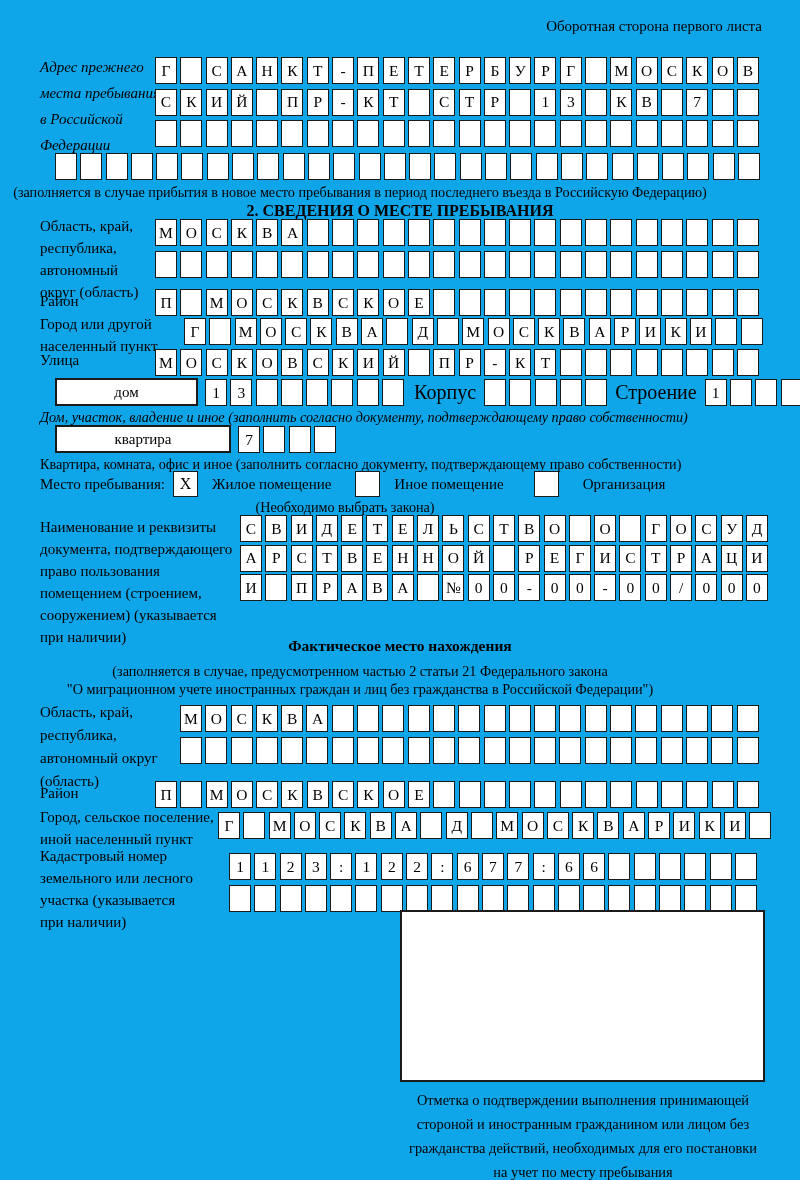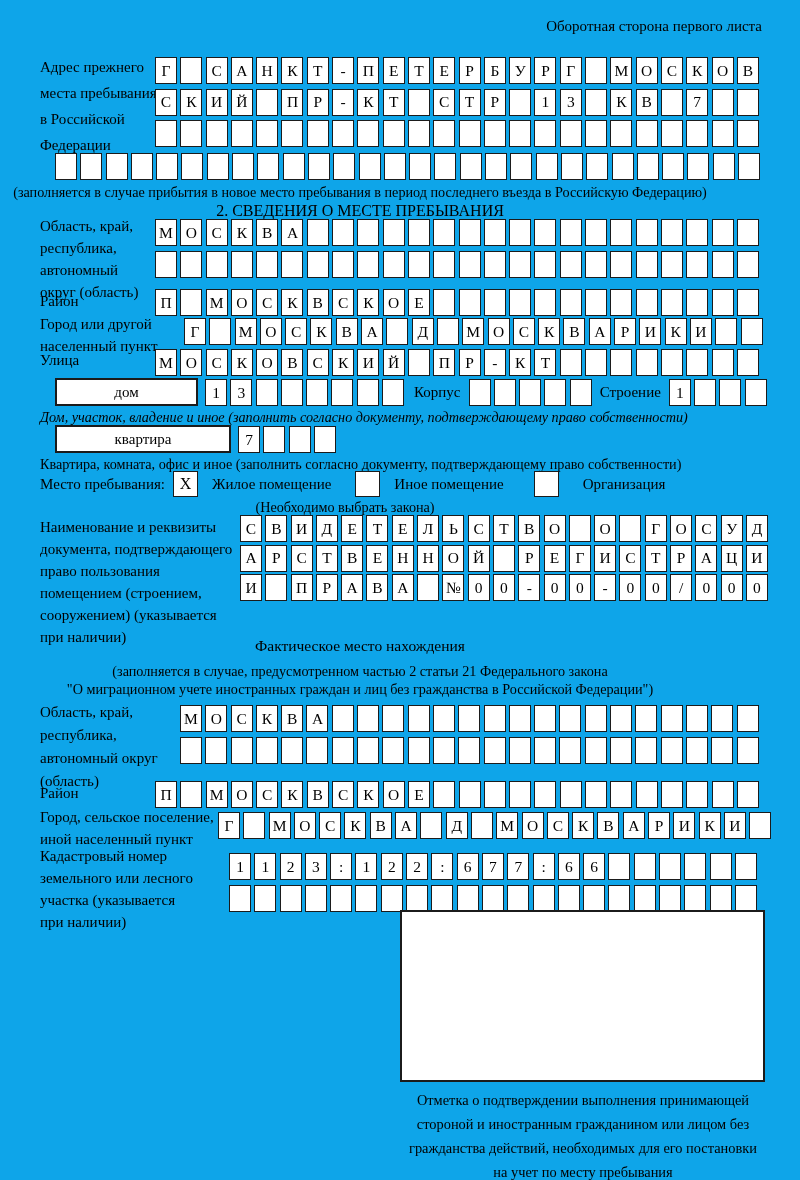--- a/index.html
+++ b/index.html
@@ -2,34 +2,34 @@
 <html><head>
 <meta charset="utf-8">
 <style>
   html,body{margin:0;padding:0;background:#fff;}
   body{width:800px;height:1180px;overflow:hidden;
        font-family:"Liberation Serif","DejaVu Serif",serif;color:#000;}
   .page{position:relative;width:800px;height:1180px;background:#0ea5e9;}
   .abs{position:absolute;}
   .corner{font-size:15px;}
   .lbl{font-size:15px;white-space:nowrap;}
-  .lh26 div{line-height:26px;} .lh22 div{line-height:22px;} .lh23 div{line-height:23px;}
+  .lh26 div{line-height:26px;font-style:italic;} .lh22 div{line-height:22px;} .lh23 div{line-height:23px;}
   .cells{display:flex;gap:3.3px;}
   .cell{flex:0 0 auto;width:22px;height:27px;box-sizing:border-box;border:1.8px solid #1b1b1b;
         display:flex;align-items:center;justify-content:center;font-size:15.5px;line-height:1;background:#fff;}
   .vrows{display:flex;flex-direction:column;gap:4.5px;}
   .vrows2{display:flex;flex-direction:column;gap:2.5px;}
   .note{font-size:14.2px;}
   .center{text-align:center;width:720px;left:0;}
-  .bold{font-weight:normal;}
+  .bold{font-weight:bold;padding-left:40px;}
   .h2{font-size:16px;}
   .h3{font-size:15.5px;}
   .labelbox{box-sizing:border-box;border:2px solid #1b1b1b;height:28px;display:flex;
             align-items:center;justify-content:center;font-size:15px;background:#fff;}
-  .inlineword{font-size:15px;align-self:center;white-space:nowrap;}
+  .inlineword{font-size:20px;align-self:center;white-space:nowrap;}
   .hrow{display:flex;align-items:flex-end;}
   .chk{flex:0 0 auto;width:25px;height:26px;box-sizing:border-box;border:1.8px solid #1b1b1b;
        display:flex;align-items:center;justify-content:center;font-size:16px;background:#fff;}
   .opt{font-size:15px;align-self:center;white-space:nowrap;}
   .stamp{box-sizing:border-box;border:2px solid #1b1b1b;background:#fff;}
   .caption{font-size:14.4px;text-align:center;line-height:24px;}
 </style>
 </head>
 <body>
 

